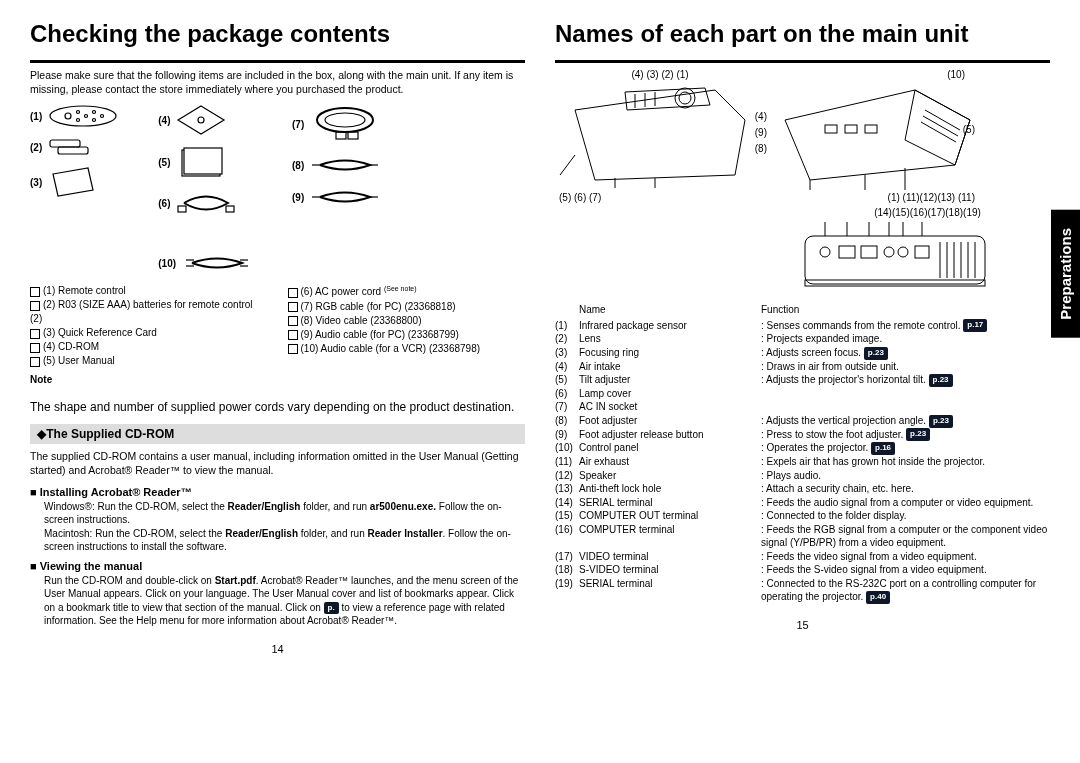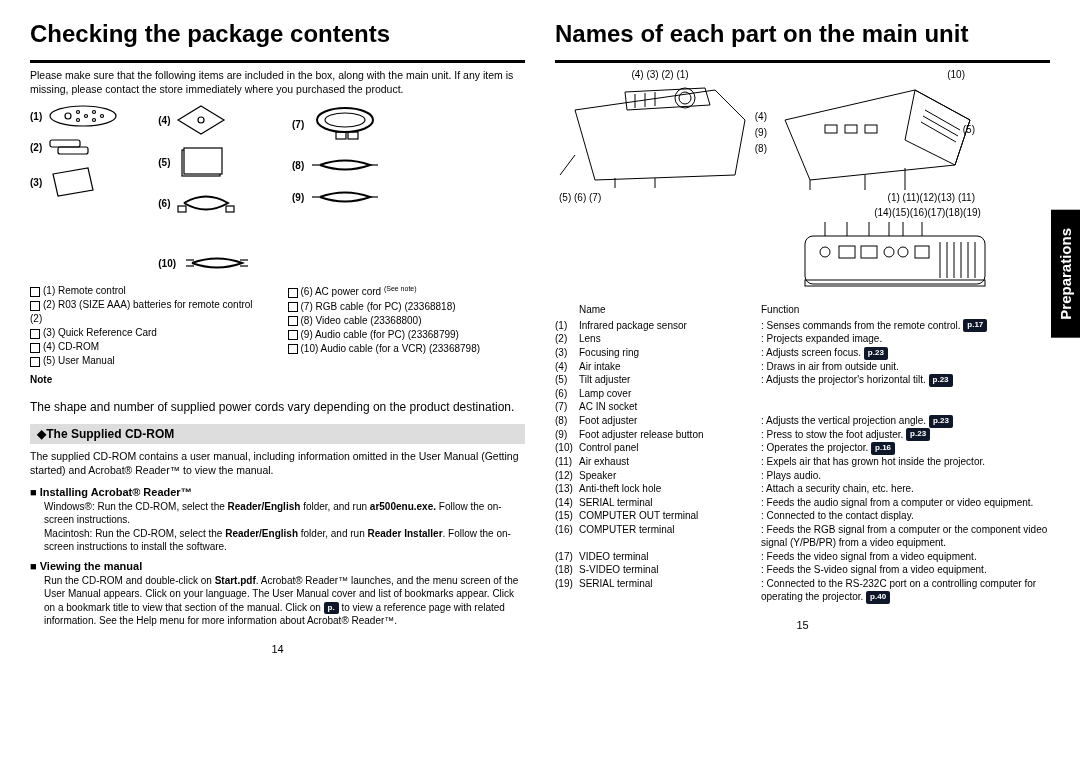--- a/index.html
+++ b/index.html
@@ -315,21 +315,21 @@
             <div class="pt-func"><span>: Attach a security chain, etc. here. </span></div>
           </div>
           <div class="pt-row">
             <div class="pt-n">(14)</div>
             <div class="pt-name">SERIAL terminal</div>
             <div class="pt-func"><span>: Feeds the audio signal from a computer or video equipment. </span></div>
           </div>
           <div class="pt-row">
             <div class="pt-n">(15)</div>
             <div class="pt-name">COMPUTER OUT terminal</div>
-            <div class="pt-func"><span>: Connected to the contact display. </span></div>
+            <div class="pt-func"><span>: Connected to the folder display. </span></div>
           </div>
           <div class="pt-row">
             <div class="pt-n">(16)</div>
             <div class="pt-name">COMPUTER terminal</div>
             <div class="pt-func"><span>: Feeds the RGB signal from a computer or the component video signal (Y/PB/PR) from a video equipment. </span></div>
           </div>
           <div class="pt-row">
             <div class="pt-n">(17)</div>
             <div class="pt-name">VIDEO terminal</div>
             <div class="pt-func"><span>: Feeds the video signal from a video equipment. </span></div>

